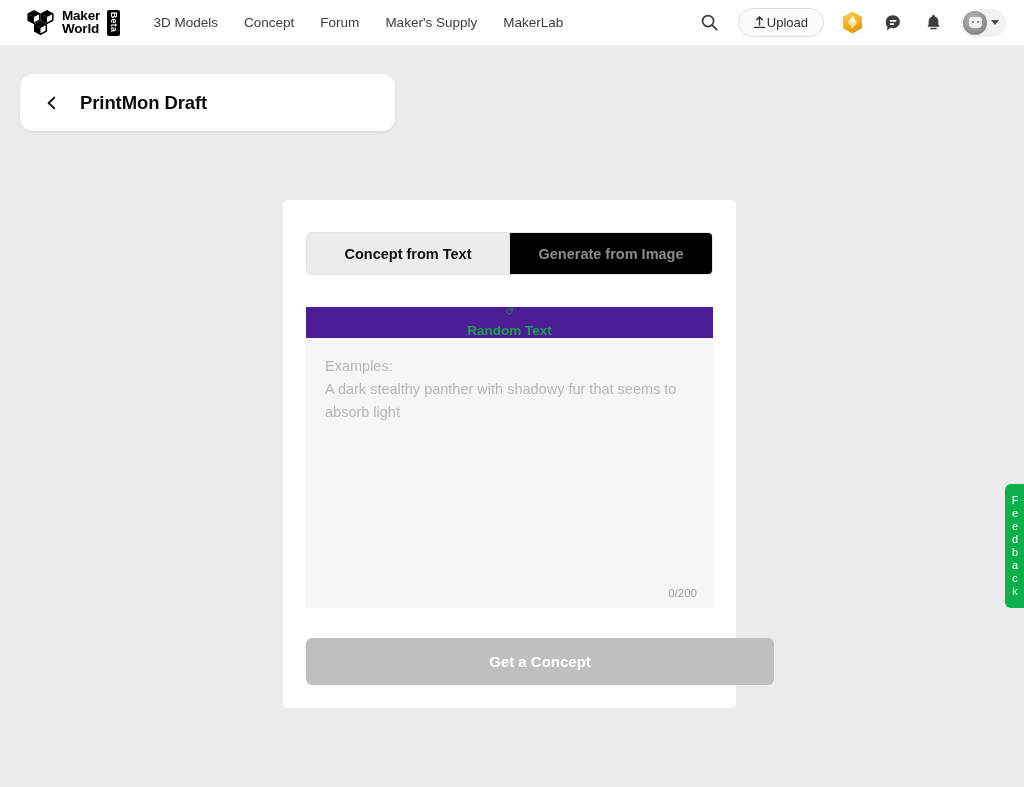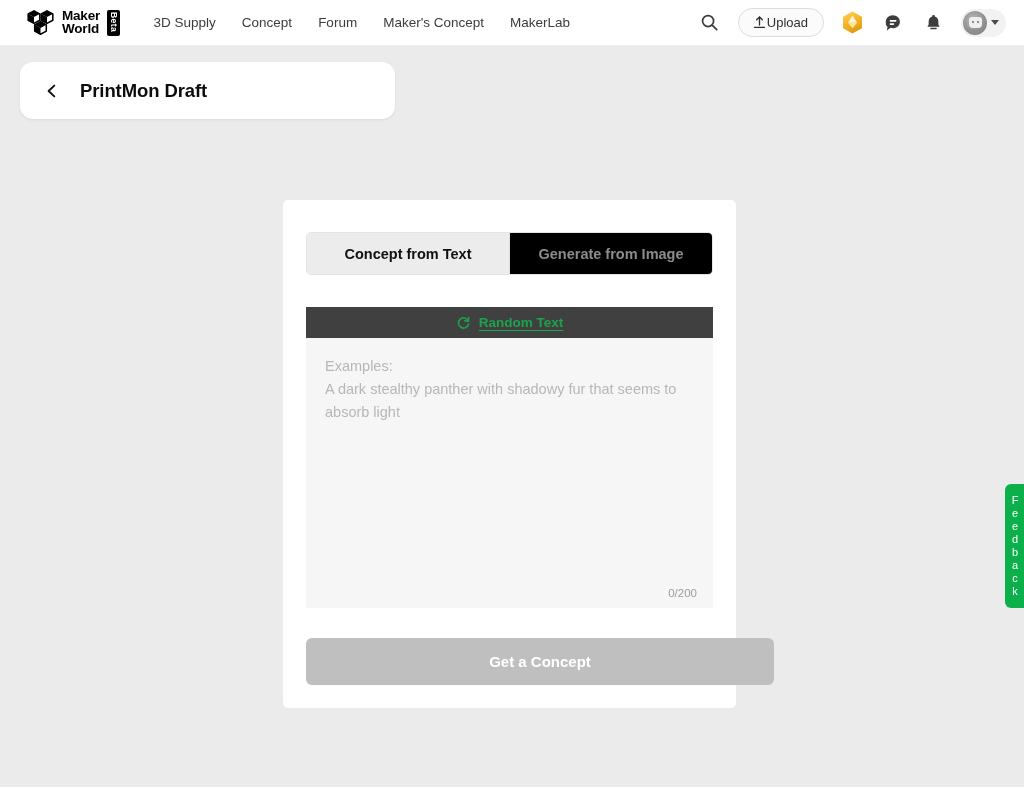--- a/index.html
+++ b/index.html
@@ -139,21 +139,21 @@
   .caret-down {
     width: 0; height: 0;
     border-left: 4.5px solid transparent;
     border-right: 4.5px solid transparent;
     border-top: 5px solid #4a4a4a;
   }
 
   
   .title-card {
     position: absolute;
-    top: 62px;
+    top: 74px;
     left: 20px;
     width: 375px;
     height: 57px;
     background: #ffffff;
     border-radius: 13px;
     display: flex;
     align-items: center;
     padding-left: 24px;
     gap: 20px;
     box-shadow: 0 1px 3px rgba(0,0,0,0.07);
@@ -205,26 +205,27 @@
   .tab.active {
     background: #ececec;
     color: #101010;
     font-weight: bold;
     border-right: 1px solid #e0e0e0;
   }
 
   .random-bar {
     margin-top: 32px;
     height: 31px;
-    background: #404040;
+    background: #4c1d95;
     display: flex;
     align-items: center;
     justify-content: center;
     gap: 8px;
     cursor: pointer;
+    flex-direction: column;
   }
   .refresh-icon { width: 15px; height: 15px; display:block; }
   .random-link {
     font-size: 13.5px;
     font-weight: bold;
     color: #1aa34a;
     text-decoration: underline;
     text-underline-offset: 2.5px;
   }
 
@@ -311,24 +312,24 @@
         <path d="M21 6.5 L29 10.8 L29 19.5 L21 15.2 Z"></path>
         <path d="M12 21.5 L20 25.8 L20 34.5 L12 30.2 Z"></path>
       </g>
     </svg>
     <div class="brand-word">Maker
 World</div>
     <div class="brand-beta">Beta</div>
   </div>
 
   <nav class="nav">
-    <span class="nav-item">3D Supply</span>
+    <span class="nav-item">3D Models</span>
     <span class="nav-item">Concept</span>
     <span class="nav-item">Forum</span>
-    <span class="nav-item">Maker's Concept</span>
+    <span class="nav-item">Maker's Supply</span>
     <span class="nav-item">MakerLab</span>
   </nav>
 
   <div class="header-right">
 
     <div class="icon-btn">
       <svg width="19" height="19" viewBox="0 0 20 20" fill="none" stroke="currentColor" stroke-width="1.8">
         <circle cx="8.5" cy="8.5" r="5.8"></circle>
         <line x1="12.8" y1="12.8" x2="17.6" y2="17.6" stroke-linecap="round"></line>
       </svg>

